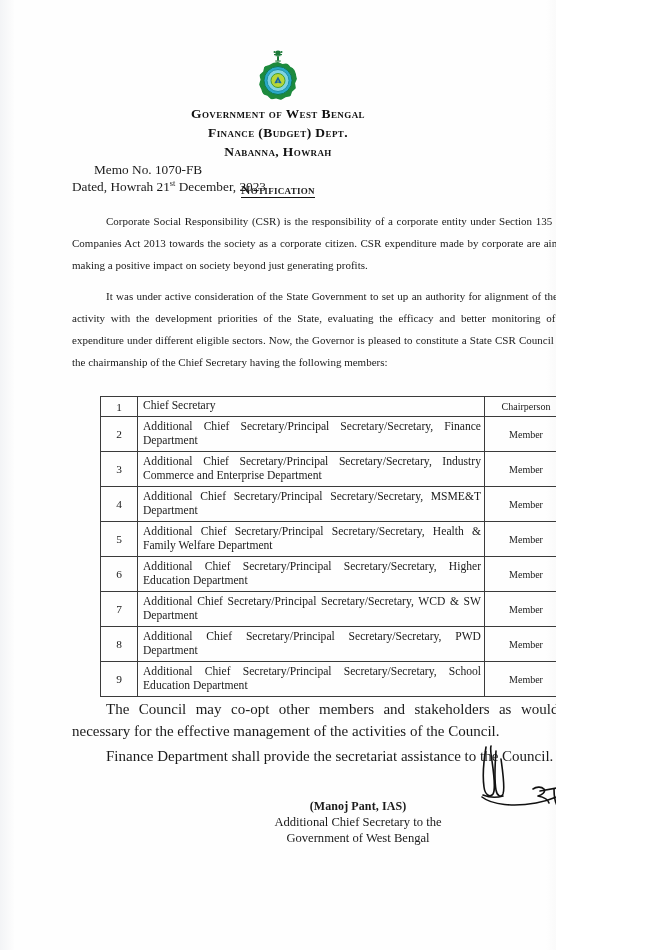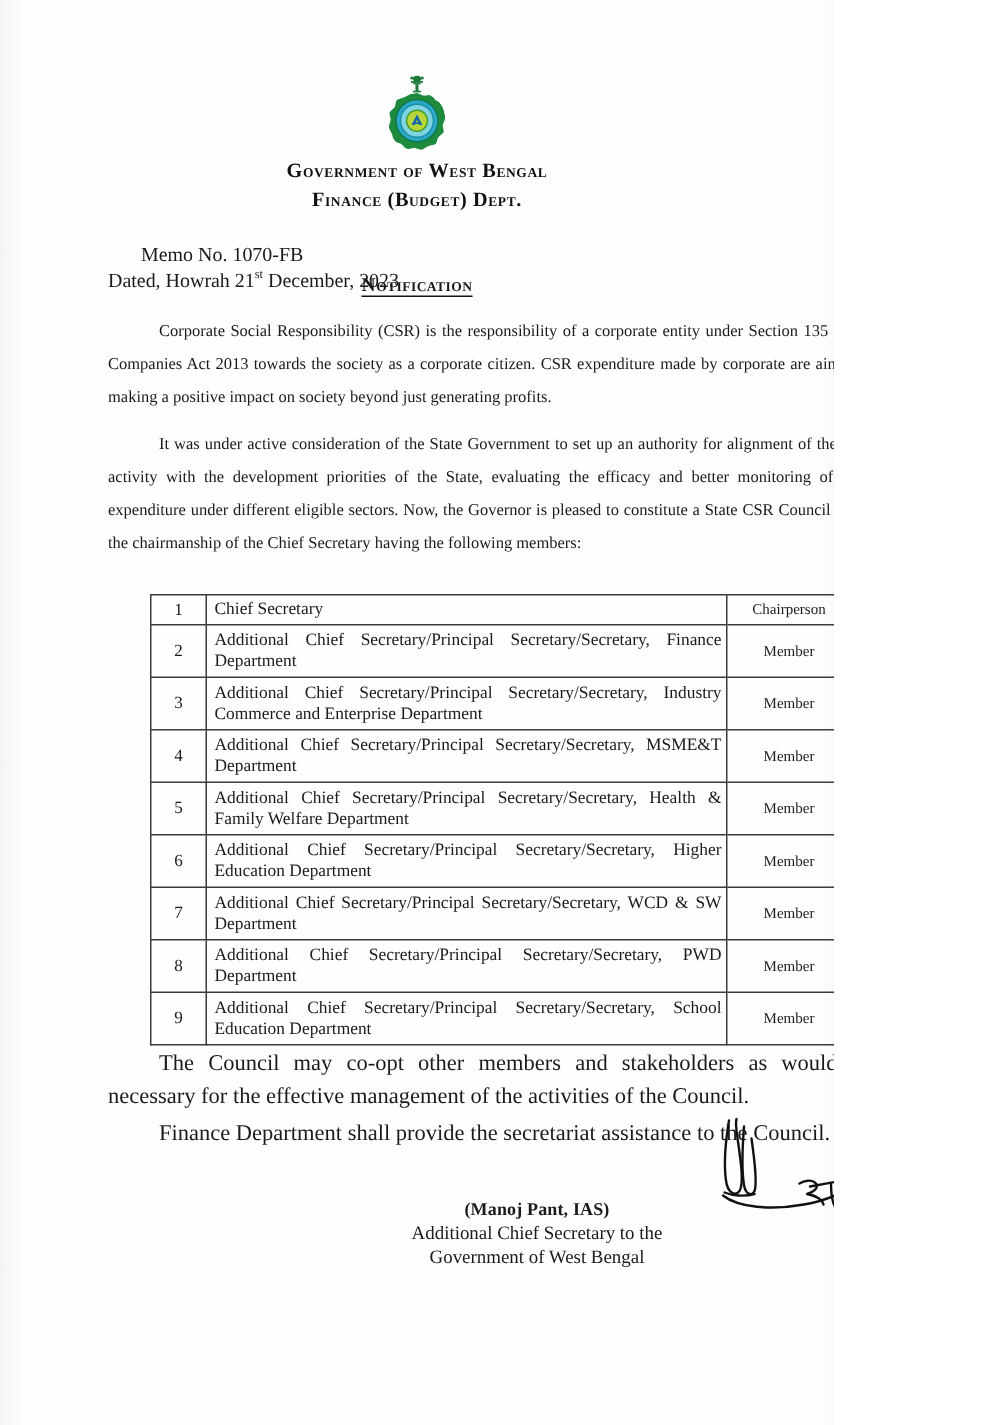--- a/index.html
+++ b/index.html
@@ -281,20 +281,21 @@
           <path d="M2 9 L6 1.5 L10 9 L7.6 9 L6 5.2 L4.4 9 Z" fill="#1565a8"></path>
           <rect x="3.6" y="7.2" width="4.8" height="1.2" fill="#1565a8"></rect>
         </svg>
       </div>
     </div>
   </div>
 
   <div class="gov-head">
     <div>Government of West Bengal</div>
     <div>Finance (Budget) Dept.</div>
+    <div>Nabanna, Howrah</div>
   </div>
 
   <div class="memo-row">
     <div class="memo-left">Memo No.  1070-FB</div>
     <div class="memo-right"><span>Dated, Howrah 21</span><sup>st</sup><span> December, 2023</span></div>
   </div>
 
   <div class="notif">
     <span>Notification</span>
   </div>

